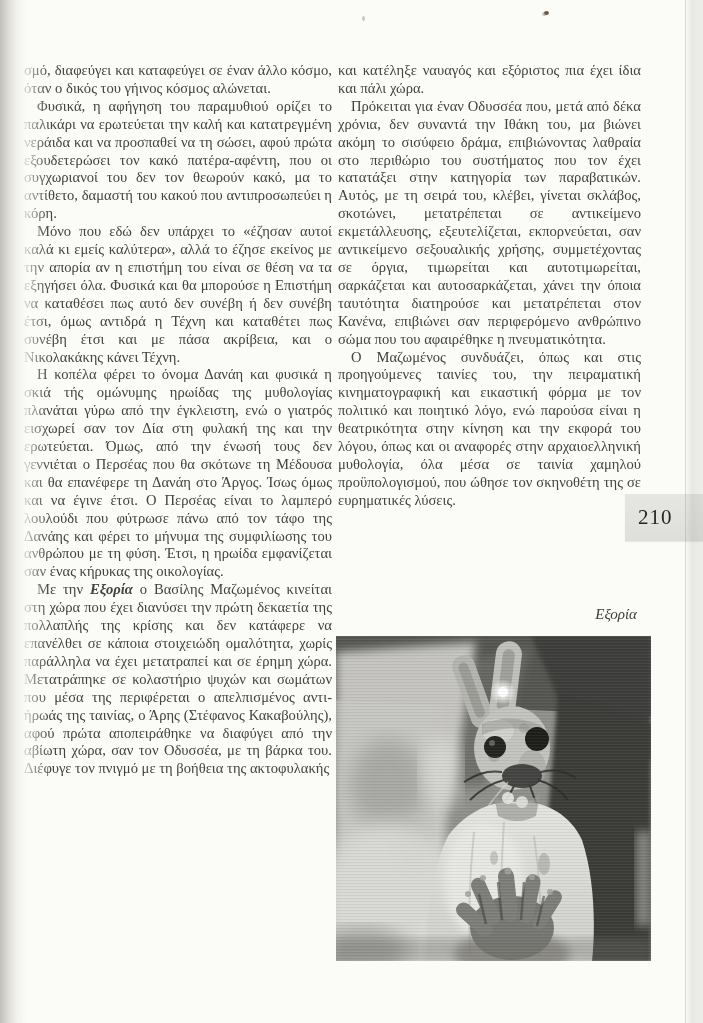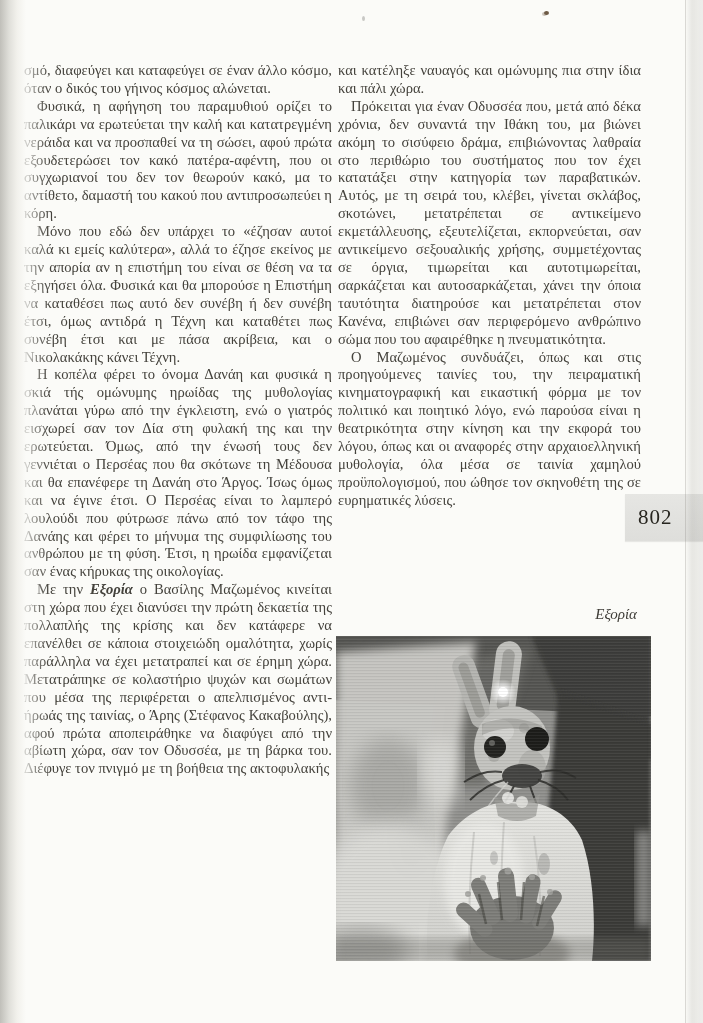--- a/index.html
+++ b/index.html
@@ -80,21 +80,21 @@
 
   <div class="col col-left" lang="el">
     <p class="first">σμό, διαφεύγει και καταφεύγει σε έναν άλλο κόσμο, όταν ο δικός του γήινος κόσμος αλώνεται.</p>
     <p class="indent">Φυσικά, η αφήγηση του παραμυθιού ορίζει το παλικάρι να ερωτεύεται την καλή και κατατρεγμένη νεράιδα και να προσπαθεί να τη σώσει, αφού πρώτα εξουδετερώσει τον κακό πατέρα-αφέντη, που οι συγχωριανοί του δεν τον θεωρούν κακό, μα το αντίθετο, δαμαστή του κακού που αντιπροσωπεύει η κόρη.</p>
     <p class="indent">Μόνο που εδώ δεν υπάρχει το «έζησαν αυτοί καλά κι εμείς καλύτερα», αλλά το έζησε εκείνος με την απορία αν η επιστήμη του είναι σε θέση να τα εξηγήσει όλα. Φυσικά και θα μπορούσε η Επιστήμη να καταθέσει πως αυτό δεν συνέβη ή δεν συνέβη έτσι, όμως αντιδρά η Τέχνη και καταθέτει πως συνέβη έτσι και με πάσα ακρίβεια, και ο Νικολακάκης κάνει Τέχνη.</p>
     <p class="indent">Η κοπέλα φέρει το όνομα Δανάη και φυσικά η σκιά τής ομώνυμης ηρωίδας της μυθολογίας πλανάται γύρω από την έγκλειστη, ενώ ο γιατρός εισχωρεί σαν τον Δία στη φυλακή της και την ερωτεύεται. Όμως, από την ένωσή τους δεν γεννιέται ο Περσέας που θα σκότωνε τη Μέδουσα και θα επανέφερε τη Δανάη στο Άργος. Ίσως όμως και να έγινε έτσι. Ο Περσέας είναι το λαμπερό λουλούδι που φύτρωσε πάνω από τον τάφο της Δανάης και φέρει το μήνυμα της συμφιλίωσης του ανθρώπου με τη φύση. Έτσι, η ηρωίδα εμφανίζεται σαν ένας κήρυκας της οικολογίας.</p>
     <p class="indent"><span>Με την </span><span class="film-title">Εξορία</span><span> ο Βασίλης Μαζωμένος κινείται στη χώρα που έχει διανύσει την πρώτη δεκαετία της πολλαπλής της κρίσης και δεν κατάφερε να επανέλθει σε κάποια στοιχειώδη ομαλότητα, χωρίς παράλληλα να έχει μετατραπεί και σε έρημη χώρα. Μετατράπηκε σε κολαστήριο ψυχών και σωμάτων που μέσα της περιφέρεται ο απελπισμένος αντι-ήρωάς της ταινίας, ο Άρης (Στέφανος Κακαβούλης), αφού πρώτα αποπειράθηκε να διαφύγει από την αβίωτη χώρα, σαν τον Οδυσσέα, με τη βάρκα του. Διέφυγε τον πνιγμό με τη βοήθεια της ακτοφυλακής</span></p>
   </div>
 
   <div class="col col-right" lang="el">
-    <p class="first">και κατέληξε ναυαγός και ομώνυμης πια στην ίδια και πάλι χώρα.</p>
+    <p class="first">και κατέληξε ναυαγός και εξόριστος πια έχει ίδια και πάλι χώρα.</p>
     <p class="indent">Πρόκειται για έναν Οδυσσέα που, μετά από δέκα χρόνια, δεν συναντά την Ιθάκη του, μα βιώνει ακόμη το σισύφειο δράμα, επιβιώνοντας λαθραία στο περιθώριο του συστήματος που τον έχει κατατάξει στην κατηγορία των παραβατικών. Αυτός, με τη σειρά του, κλέβει, γίνεται σκλάβος, σκοτώνει, μετατρέπεται σε αντικείμενο εκμετάλλευσης, εξευτελίζεται, εκπορνεύεται, σαν αντικείμενο σεξουαλικής χρήσης, συμμετέχοντας σε όργια, τιμωρείται και αυτοτιμωρείται, σαρκάζεται και αυτοσαρκάζεται, χάνει την όποια ταυτότητα διατηρούσε και μετατρέπεται στον Κανένα, επιβιώνει σαν περιφερόμενο ανθρώπινο σώμα που του αφαιρέθηκε η πνευματικότητα.</p>
     <p class="indent">Ο Μαζωμένος συνδυάζει, όπως και στις προηγούμενες ταινίες του, την πειραματική κινηματογραφική και εικαστική φόρμα με τον πολιτικό και ποιητικό λόγο, ενώ παρούσα είναι η θεατρικότητα στην κίνηση και την εκφορά του λόγου, όπως και οι αναφορές στην αρχαιοελληνική μυθολογία, όλα μέσα σε ταινία χαμηλού προϋπολογισμού, που ώθησε τον σκηνοθέτη της σε ευρηματικές λύσεις.</p>
   </div>
 
   <div class="caption">Εξορία</div>
 
   <figure class="photo">
     <svg viewBox="0 0 315 325" xmlns="http://www.w3.org/2000/svg">
       <defs>
         <filter id="b2">
@@ -213,21 +213,21 @@
           </g>
         </g>
       </g>
 
       <rect x="0" y="302" width="315" height="23" fill="#6f6f6b" opacity="0.35" filter="url(#b5)"></rect>
     </svg>
     <div class="texture"></div>
   </figure>
 
   <div class="page-tab">
-    <span class="page-num">802</span>
+    <span class="page-num">210</span>
   </div>
 
   <div class="speck"></div>
   <div class="speck2"></div>
   <div class="spine-shadow"></div>
   <div class="edge-right"></div>
 
 </div>
 
 </body></html>

